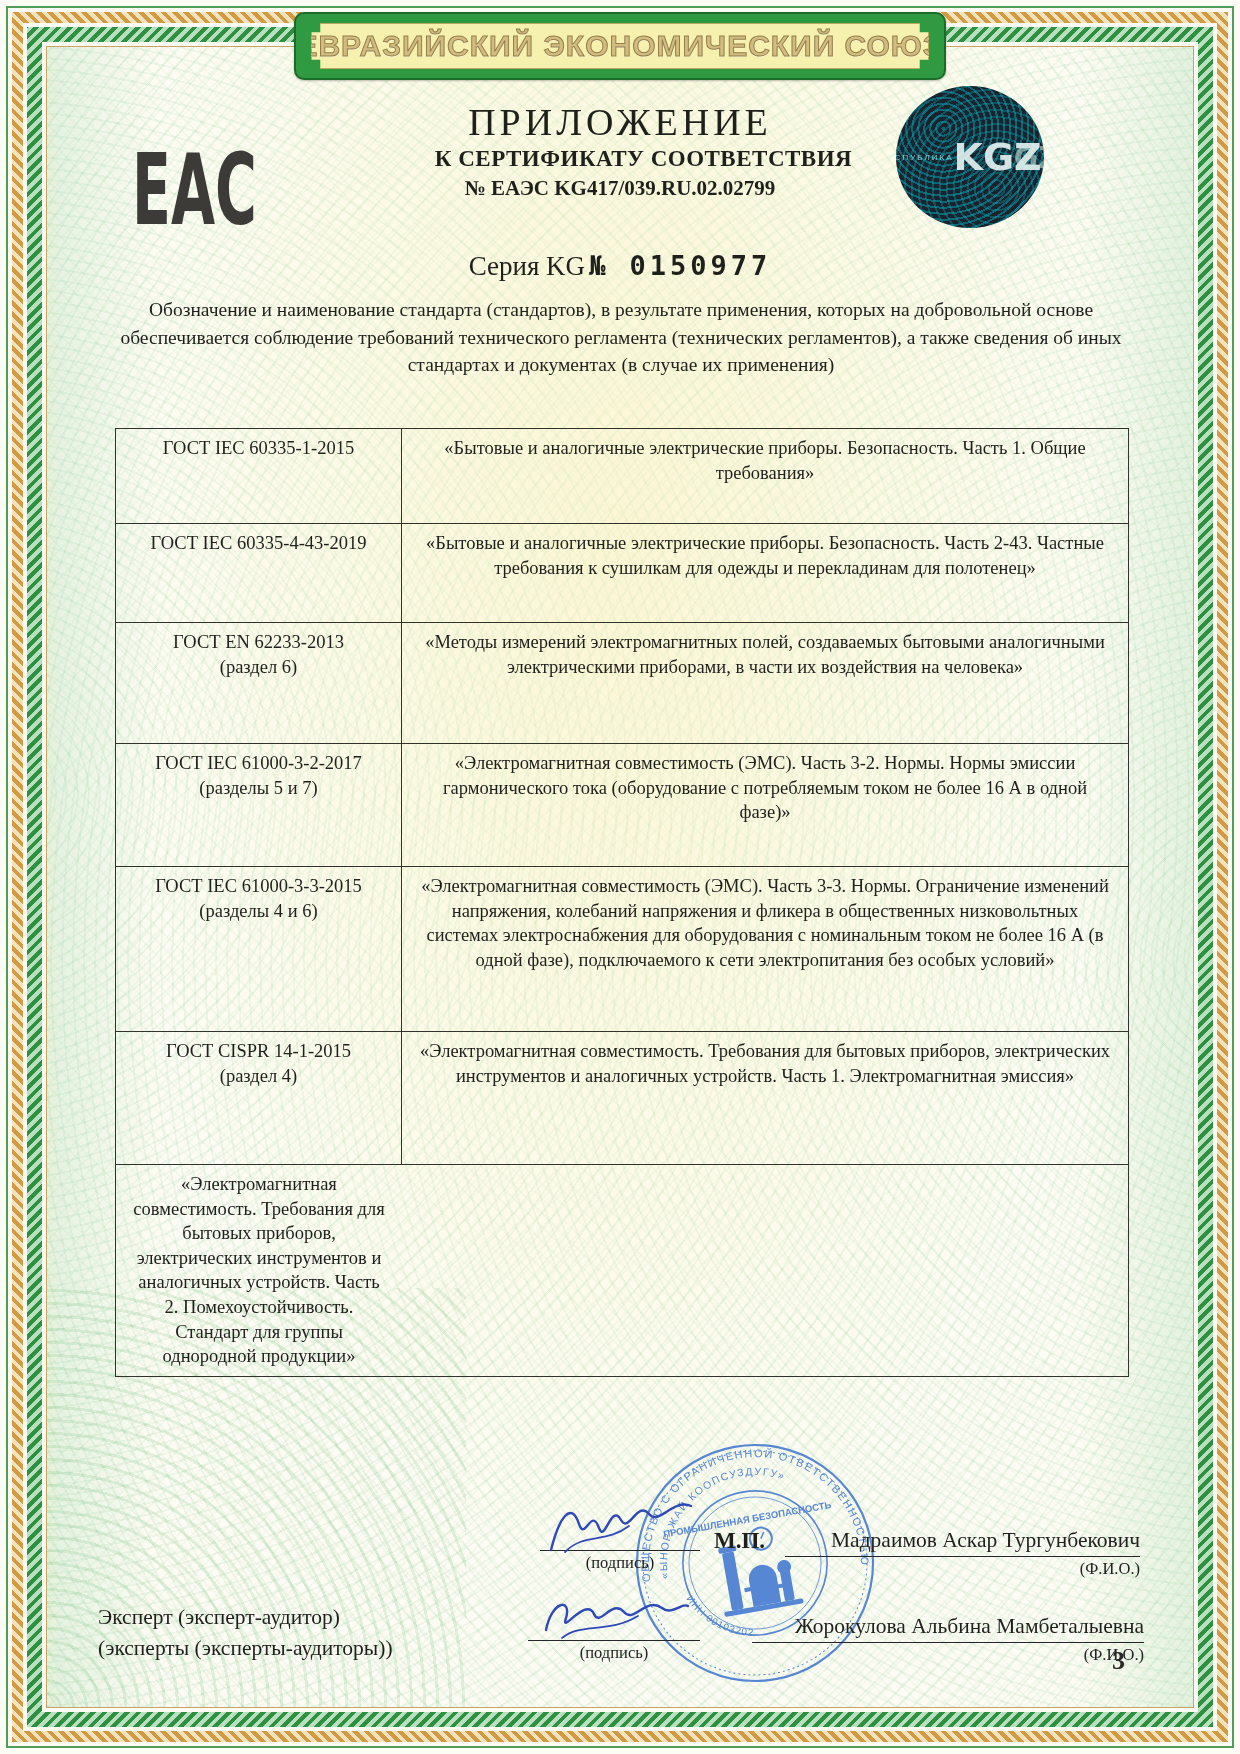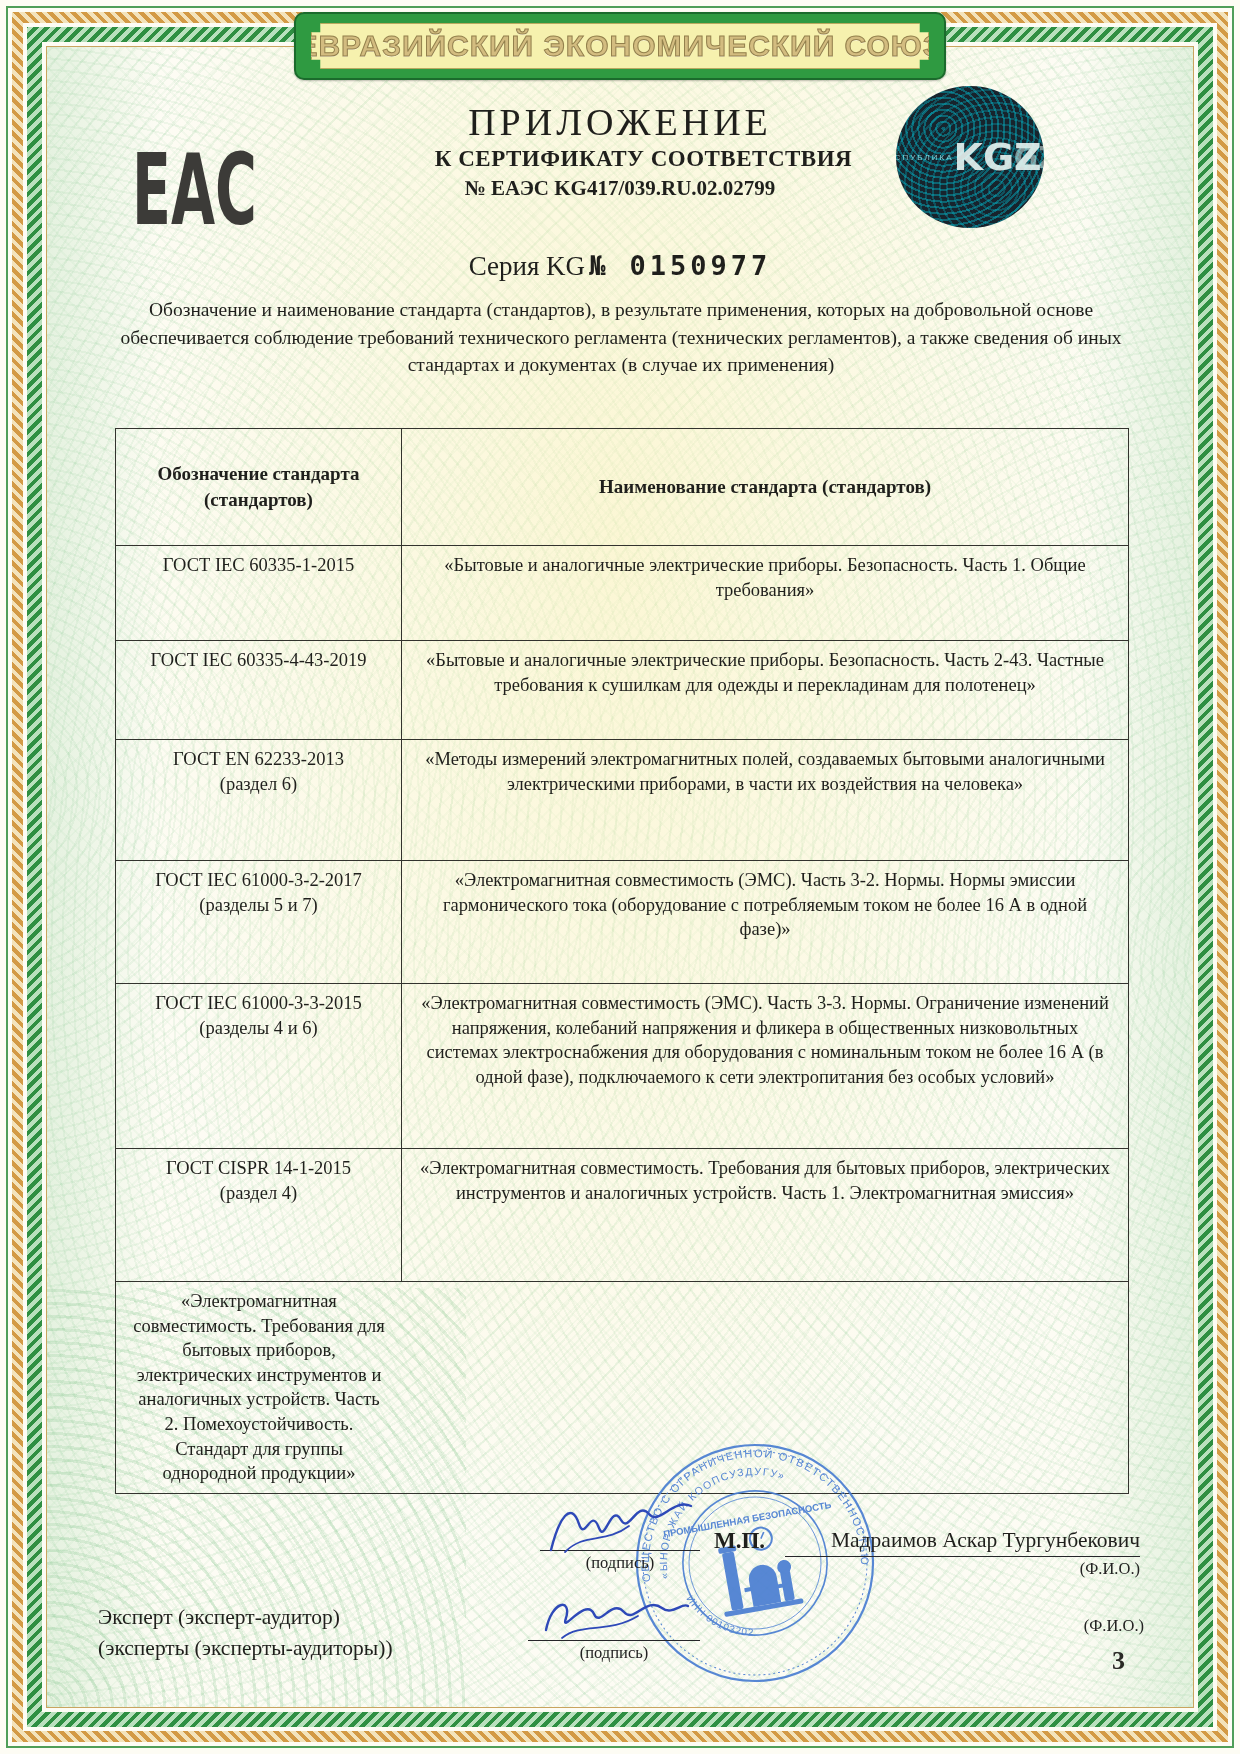--- a/index.html
+++ b/index.html
@@ -139,24 +139,20 @@
   <div class="title3">№ ЕАЭС KG417/039.RU.02.02799</div>
 
   <div class="series">
     <span class="series-label">Серия KG</span>
     <span class="series-number">№ 0150977</span>
   </div>
 
   <div class="intro">Обозначение и наименование стандарта (стандартов), в результате применения, которых на добровольной основе обеспечивается соблюдение требований технического регламента (технических регламентов), а также сведения об иных стандартах и документах (в случае их применения)</div>
 
   <div class="std-table">
-    <div class="t-row t-head">
-      <div class="cell cell-l h-102">Обозначение стандарта (стандартов)</div>
-      <div class="cell cell-r h-102">Наименование стандарта (стандартов)</div>
-    </div>
     <div class="t-row">
       <div class="cell cell-l pre h-80">ГОСТ IEC 60335-1-2015</div>
       <div class="cell cell-r h-80">«Бытовые и аналогичные электрические приборы. Безопасность. Часть 1. Общие требования»</div>
     </div>
     <div class="t-row">
       <div class="cell cell-l pre h-84">ГОСТ IEC 60335-4-43-2019</div>
       <div class="cell cell-r h-84">«Бытовые и аналогичные электрические приборы. Безопасность. Часть 2-43. Частные требования к сушилкам для одежды и перекладинам для полотенец»</div>
     </div>
     <div class="t-row">
       <div class="cell cell-l pre h-106">ГОСТ EN 62233-2013
@@ -239,17 +235,18 @@
       <rect x="144" y="152" width="8" height="4"></rect>
     </g>
   </svg>
 
   <div class="name-block nb1">
     <div class="name-line">Мадраимов Аскар Тургунбекович</div>
     <div class="sig-caption">(Ф.И.О.)</div>
   </div>
 
   <div class="name-block nb2">
+    <div class="name-line">Жорокулова Альбина Мамбеталыевна</div>
     <div class="sig-caption">(Ф.И.О.)</div>
   </div>
 
   <div class="page-num">3</div>
 </div>
 
 </body></html>

